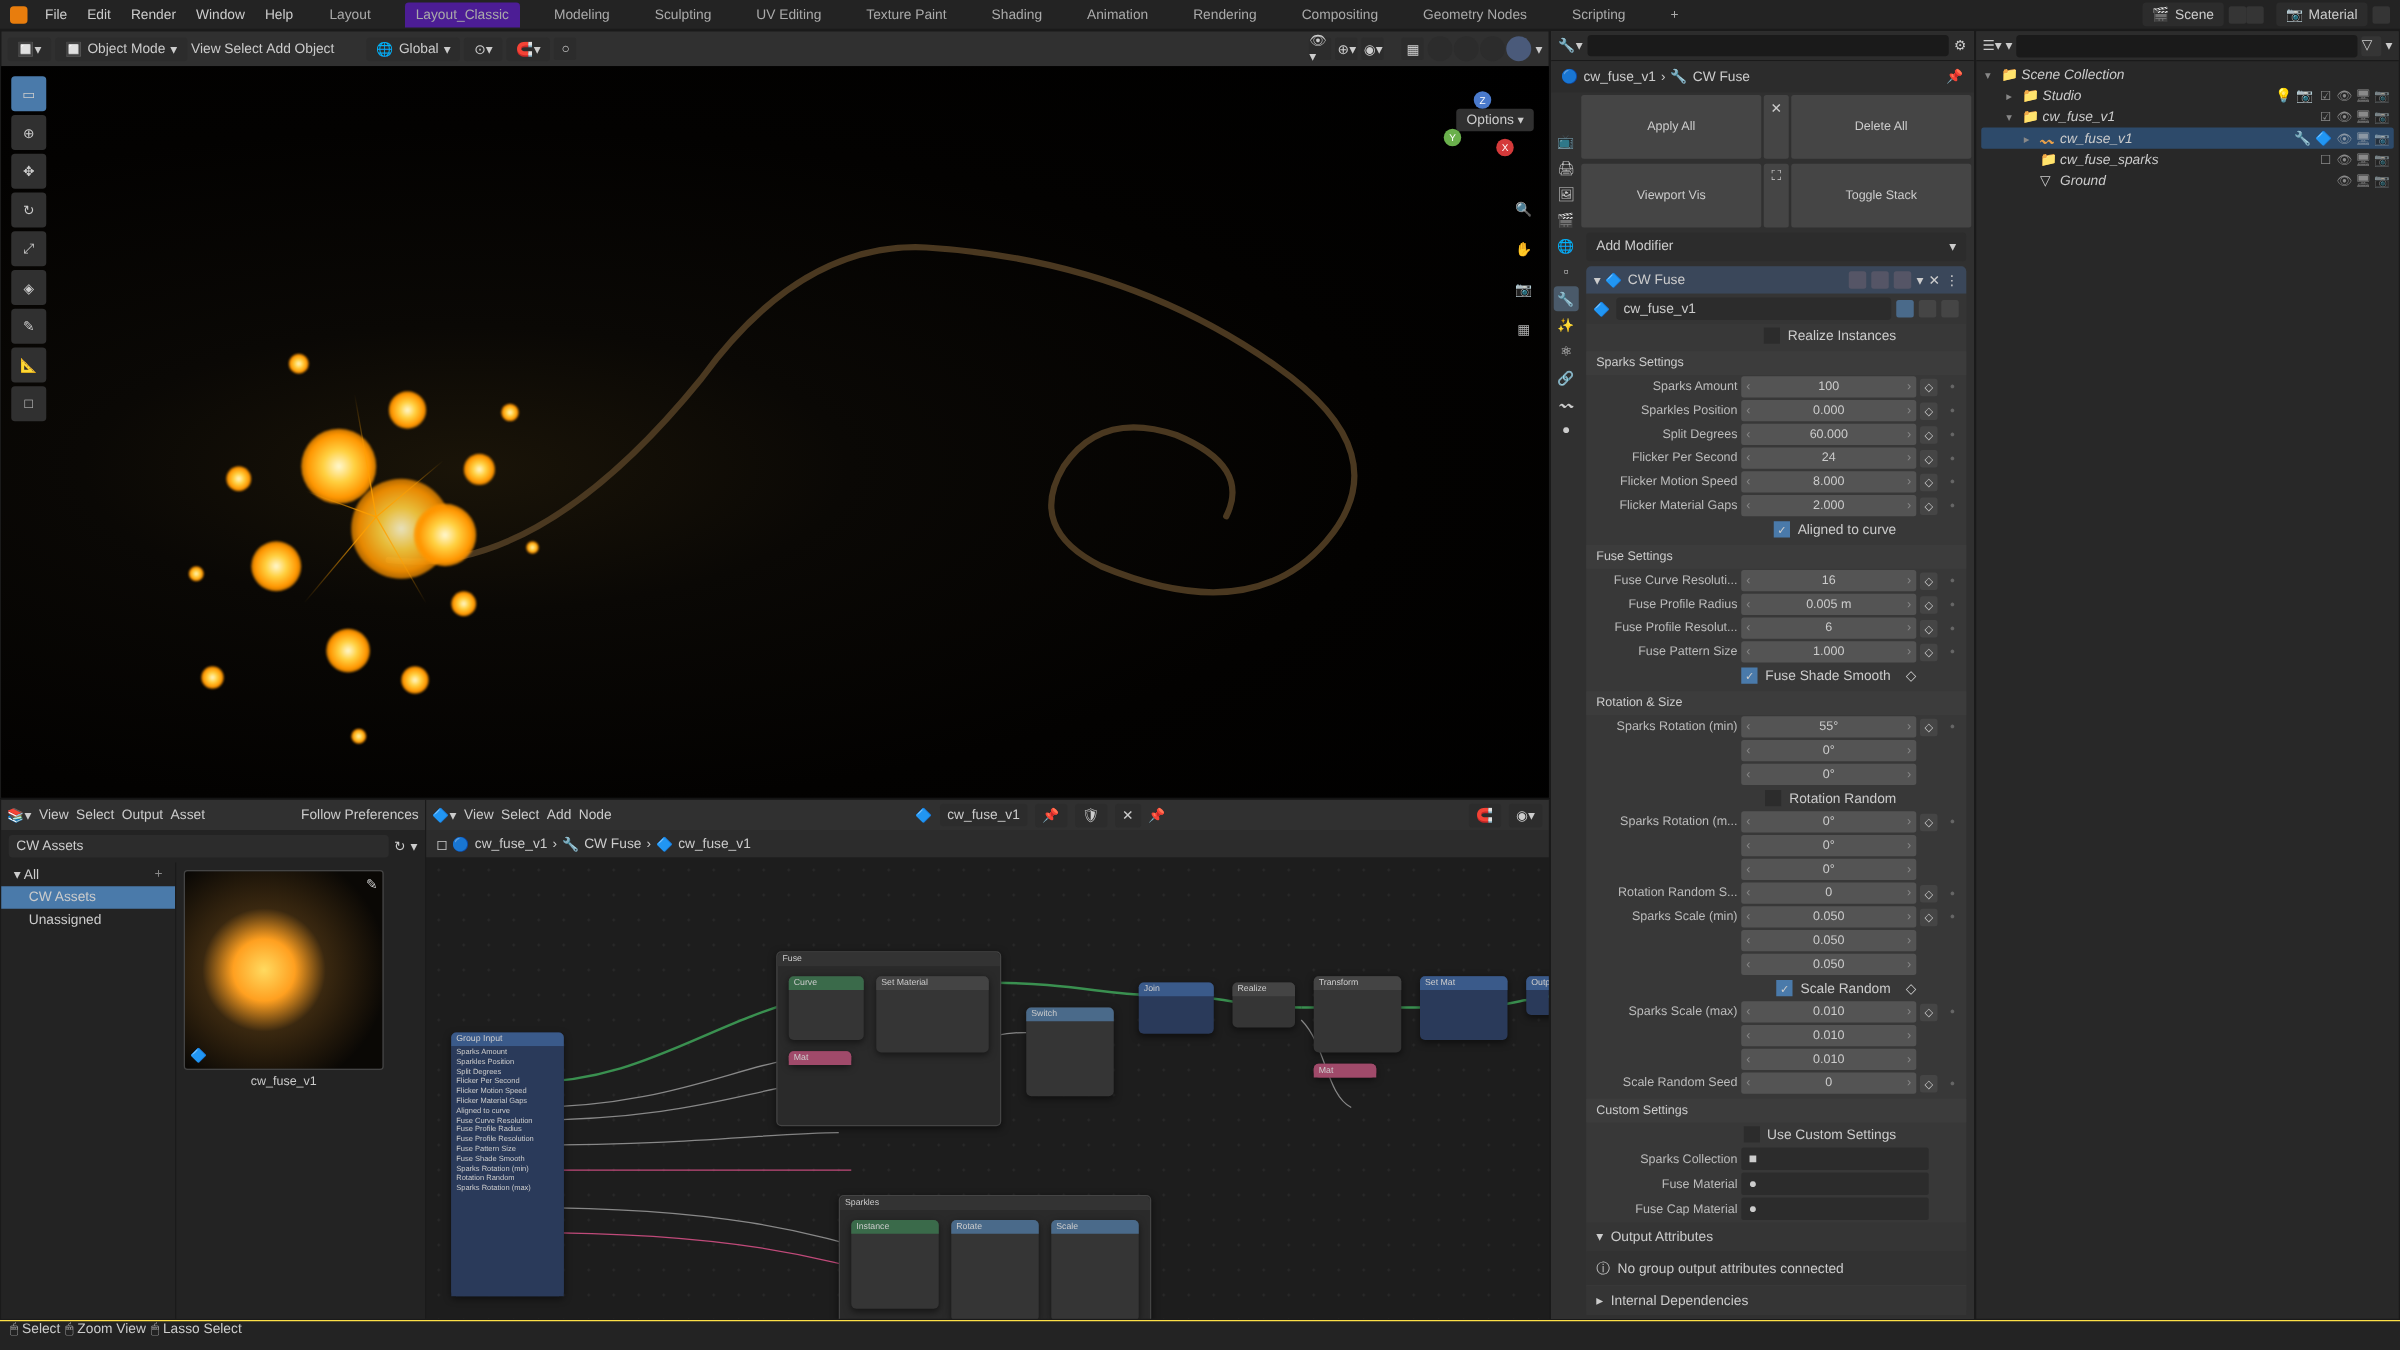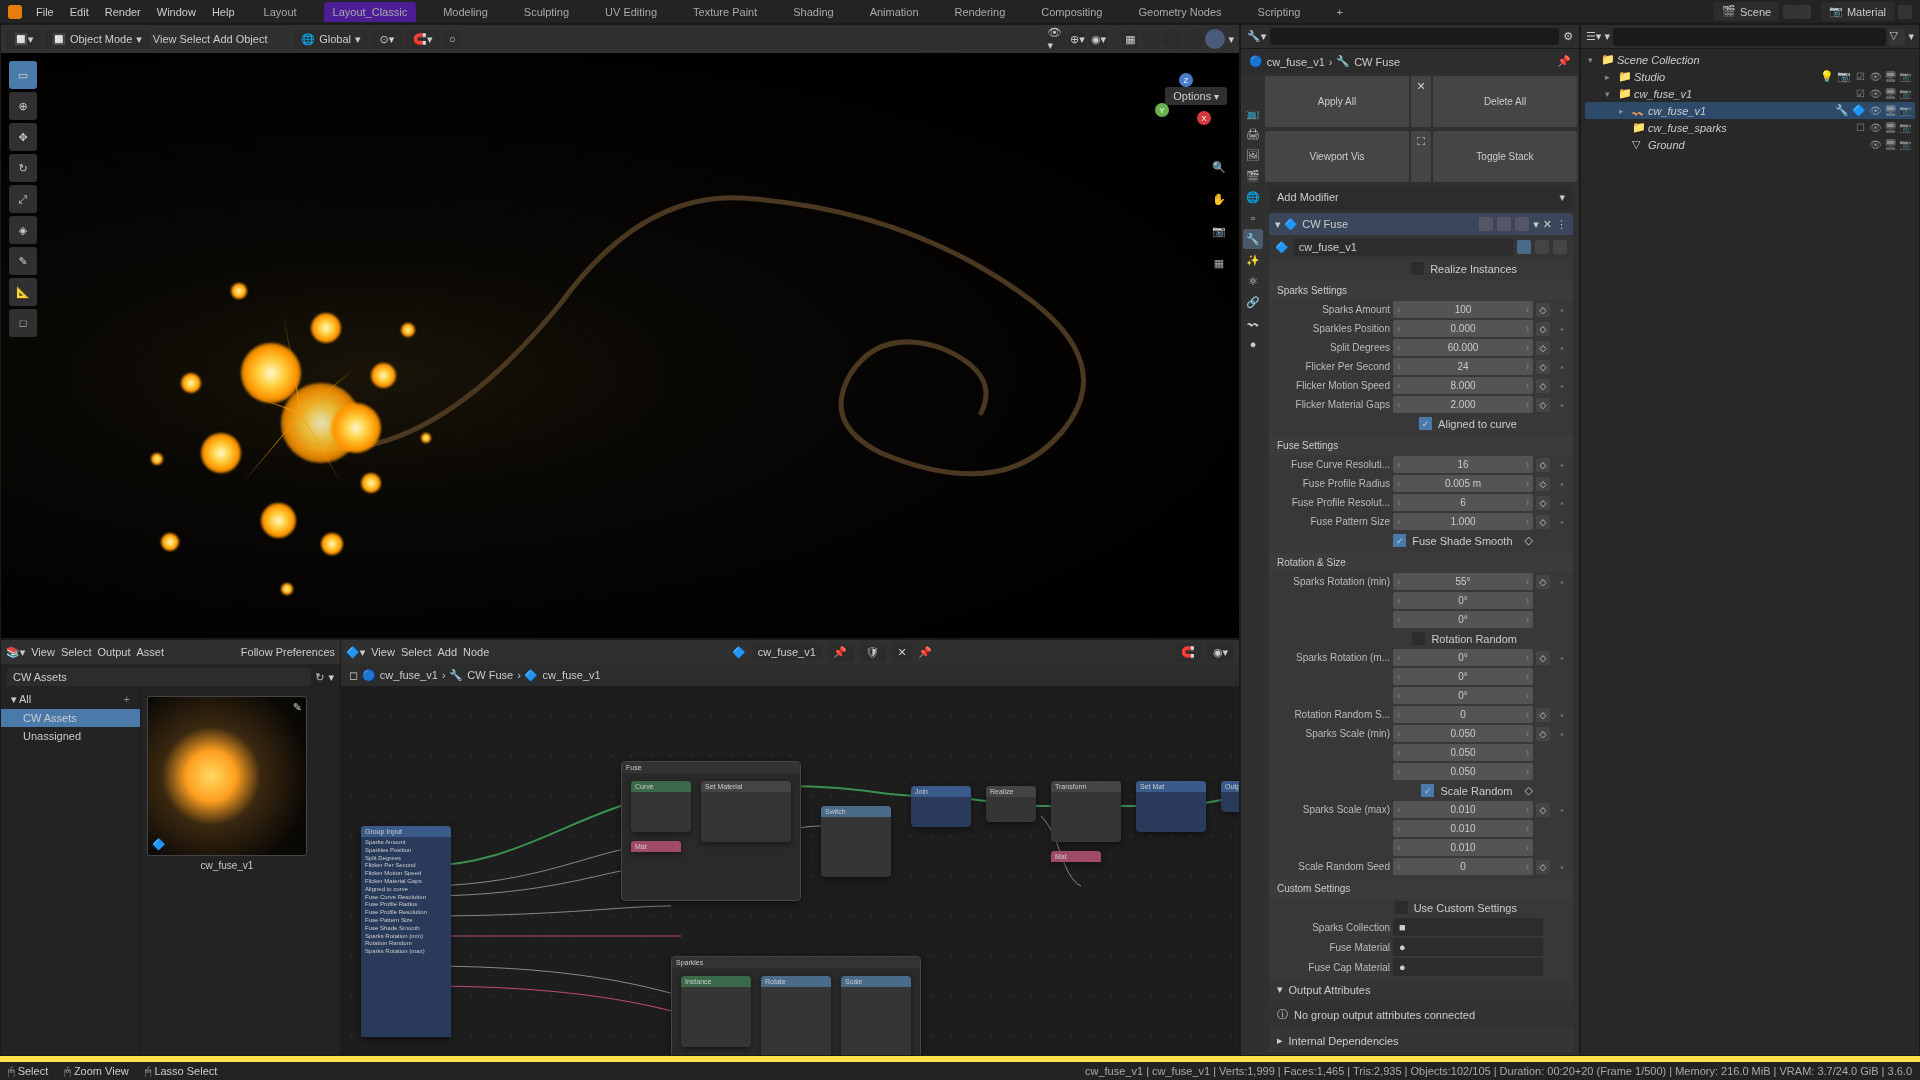--- a/index.html
+++ b/index.html
@@ -110,21 +110,21 @@
 .node-header { height: 24px; background:#303030; display:flex; align-items:center; padding:0 5px; gap:6px; }
 .node-header .sp { flex:1; }
 .node-header .nbtn { background:#2c2c2c; padding:3px 6px; border-radius:3px; }
 .node-breadcrumb { height:22px; background:#2c2c2c; display:flex; align-items:center; padding:0 8px; gap:4px; font-size:10px; }
 .node-canvas { flex:1; background:#1d1d1d; position:relative; overflow:hidden; background-image: radial-gradient(circle, #2a2a2a 1px, transparent 1px); background-size: 20px 20px; }
 .node { position:absolute; border-radius:4px; box-shadow: 0 2px 6px rgba(0,0,0,0.5); }
 .node .nh { padding:2px 4px; font-size:7px; border-radius:4px 4px 0 0; }
 .node .nb { padding:2px 4px; font-size:6px; line-height:1.4; }
 
 
-.status { height: 24px; background: #232323; border-top: 6px solid #fde047; display: flex; align-items: center; padding: 0 8px; font-size: 10px; gap: 16px; }
+.status { height: 24px; background: #232323; border-top: 1px solid #fde047; display: flex; align-items: flex-start; padding: 0 8px; font-size: 10px; gap: 4px; }
 .status .sp { flex:1; }
 .status .stats { color:#aaa; }
 
 ::-webkit-scrollbar { width:8px; }
 ::-webkit-scrollbar-track { background:#232323; }
 ::-webkit-scrollbar-thumb { background:#4a4a4a; border-radius:4px; }
 </style>
 </head>
 <body>
 
@@ -755,14 +755,13 @@
       </div>
     </div>
   </div>
 </div>
 
 <div class="status">
   <span>🖱 <span>Select</span></span>
   <span>🖱 <span>Zoom View</span></span>
   <span>🖱 <span>Lasso Select</span></span>
   <div class="sp"></div>
-  <span class="stats">cw_fuse_v1 | cw_fuse_v1 | Verts:1,999 | Faces:1,465 | Tris:2,935 | Objects:102/105 | Duration: 00:20+20 (Frame 1/500) | Memory: 216.0 MiB | VRAM: 3.7/24.0 GiB | 3.6.0</span>
 </div>
 
 </body></html>

